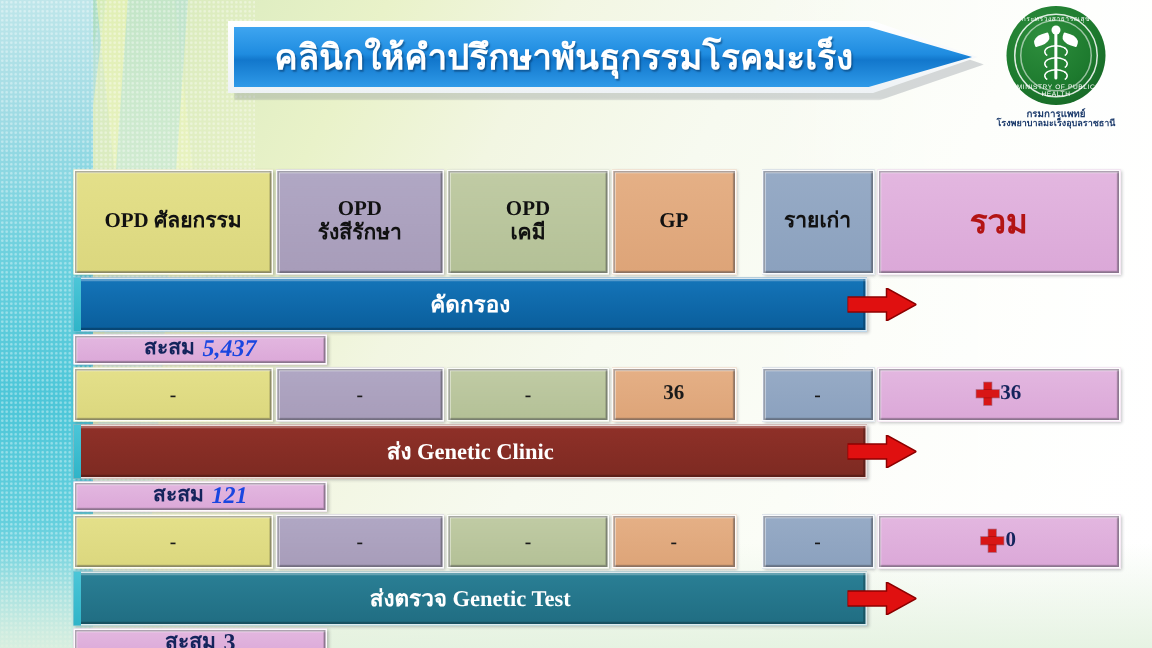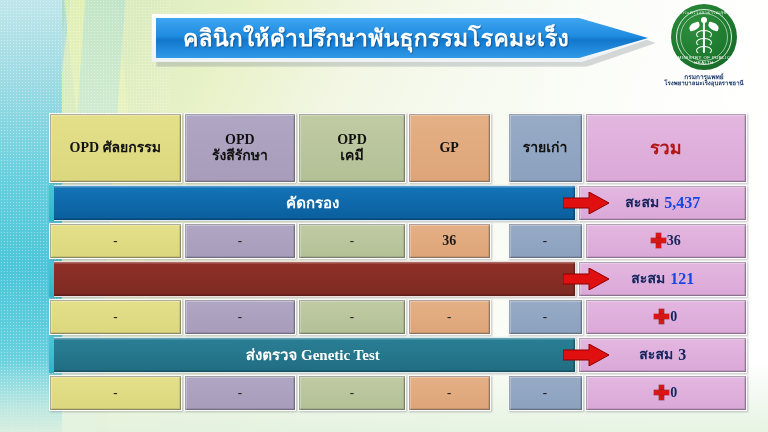--- a/index.html
+++ b/index.html
@@ -222,27 +222,27 @@
   .c-old   { background: linear-gradient(180deg,#97abc6,#8ba1be); }
   .c-total { background: linear-gradient(180deg,#e3b7e0,#dba8d8); }
 
   .w-surg  { width: 138px; }
   .w-radio { width: 117px; }
   .w-chemo { width: 112px; }
   .w-gp    { width: 86px; text-align: center; }
   .w-old   { width: 78px; margin-left: 16px; }
   .w-total { width: 169px; }
 
-  #total-header-label { color: #b31414; font-size: 18px; }
+  #total-header-label { color: #b31414; font-size: 22px; }
 
   
   .row-data .cell { height: 36px; font-size: 14px; color: #1a1a1a; }
 
   
-  .band-row { display: flex; width: 700px; }
+  .band-row { display: flex; width: 700px; flex-direction: column; }
   .band {
     position: relative;
     width: 529px; height: 36px; margin: 1px;
     display: flex; align-items: center; justify-content: center;
     color: #ffffff; font-weight: bold; font-size: 15px;
     border: 1px solid rgba(255,255,255,.85);
     box-shadow: inset 1.5px 1.5px 0 rgba(255,255,255,.28),
                 inset -1.5px -1.5px 0 rgba(0,0,0,.25),
                 1px 1px 2px rgba(60,60,70,.30);
   }
@@ -263,21 +263,21 @@
     pointer-events: none;
   }
   .arrow svg { display: block; }
 
   
   .tot {
     display: flex; align-items: center; justify-content: center;
     gap: 5px; white-space: nowrap;
   }
   .tot-label { color: #14245c; font-weight: bold; font-size: 14px; }
-  .tot-num-blue { color: #1a46e0; font-weight: bold; font-size: 16px; }
+  .tot-num-blue { color: #1a46e0; font-weight: bold; font-size: 16px; font-style: italic; }
   .tot-num-dark { color: #14245c; font-weight: bold; font-size: 16px; }
 
   .plus-wrap {
     display: flex; align-items: center; justify-content: center; gap: 1px;
   }
   .plus-glyph {
     position: relative; width: 15px; height: 15px; display: inline-block;
   }
   .plus-glyph::before, .plus-glyph::after {
     content: ""; position: absolute; background: #d81616;
@@ -401,20 +401,21 @@
         <span class="plus-wrap">
           <span class="plus-glyph"></span>
           <span class="plus-num">36</span>
         </span>
       </div>
     </div>
 
     <div class="band-row">
       <div class="band band-maroon">
         <div class="band-left-tab"></div>
+        <span>ส่ง Genetic Clinic</span>
         <span class="arrow">
           <svg width="46" height="22" viewBox="0 0 46 22">
             <polygon points="0,6 26,6 26,0 46,11 26,22 26,16 0,16" fill="#e01010" stroke="#8d0000" stroke-width="1"></polygon>
           </svg>
         </span>
       </div>
       <div class="cell c-total w-total">
         <span class="tot">
           <span class="tot-label">สะสม</span>
           <span class="tot-num-blue">121</span>

